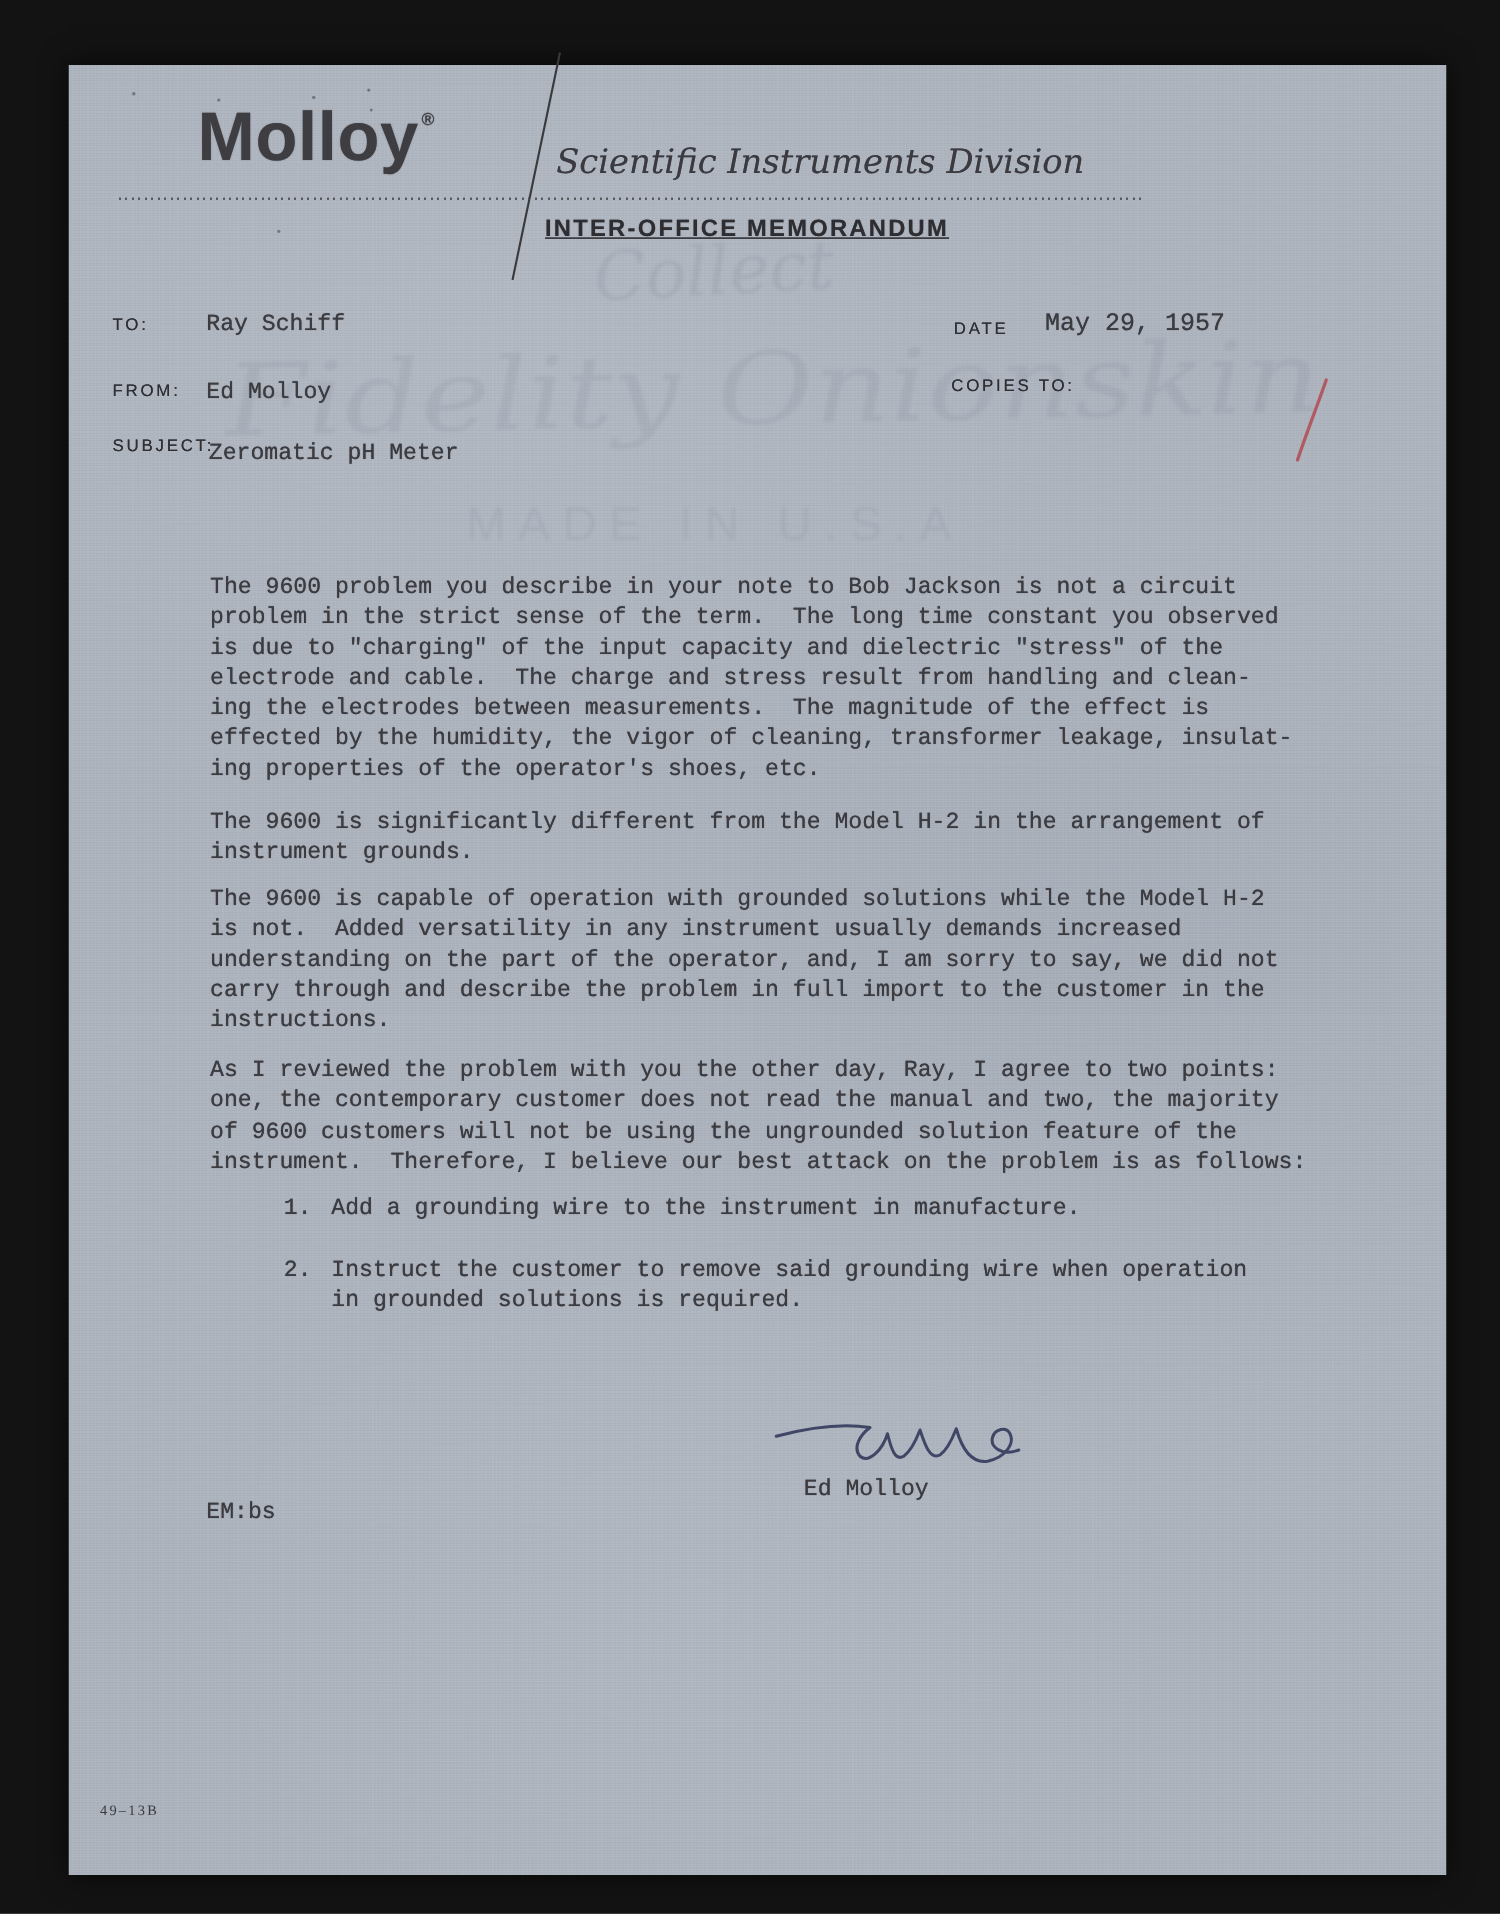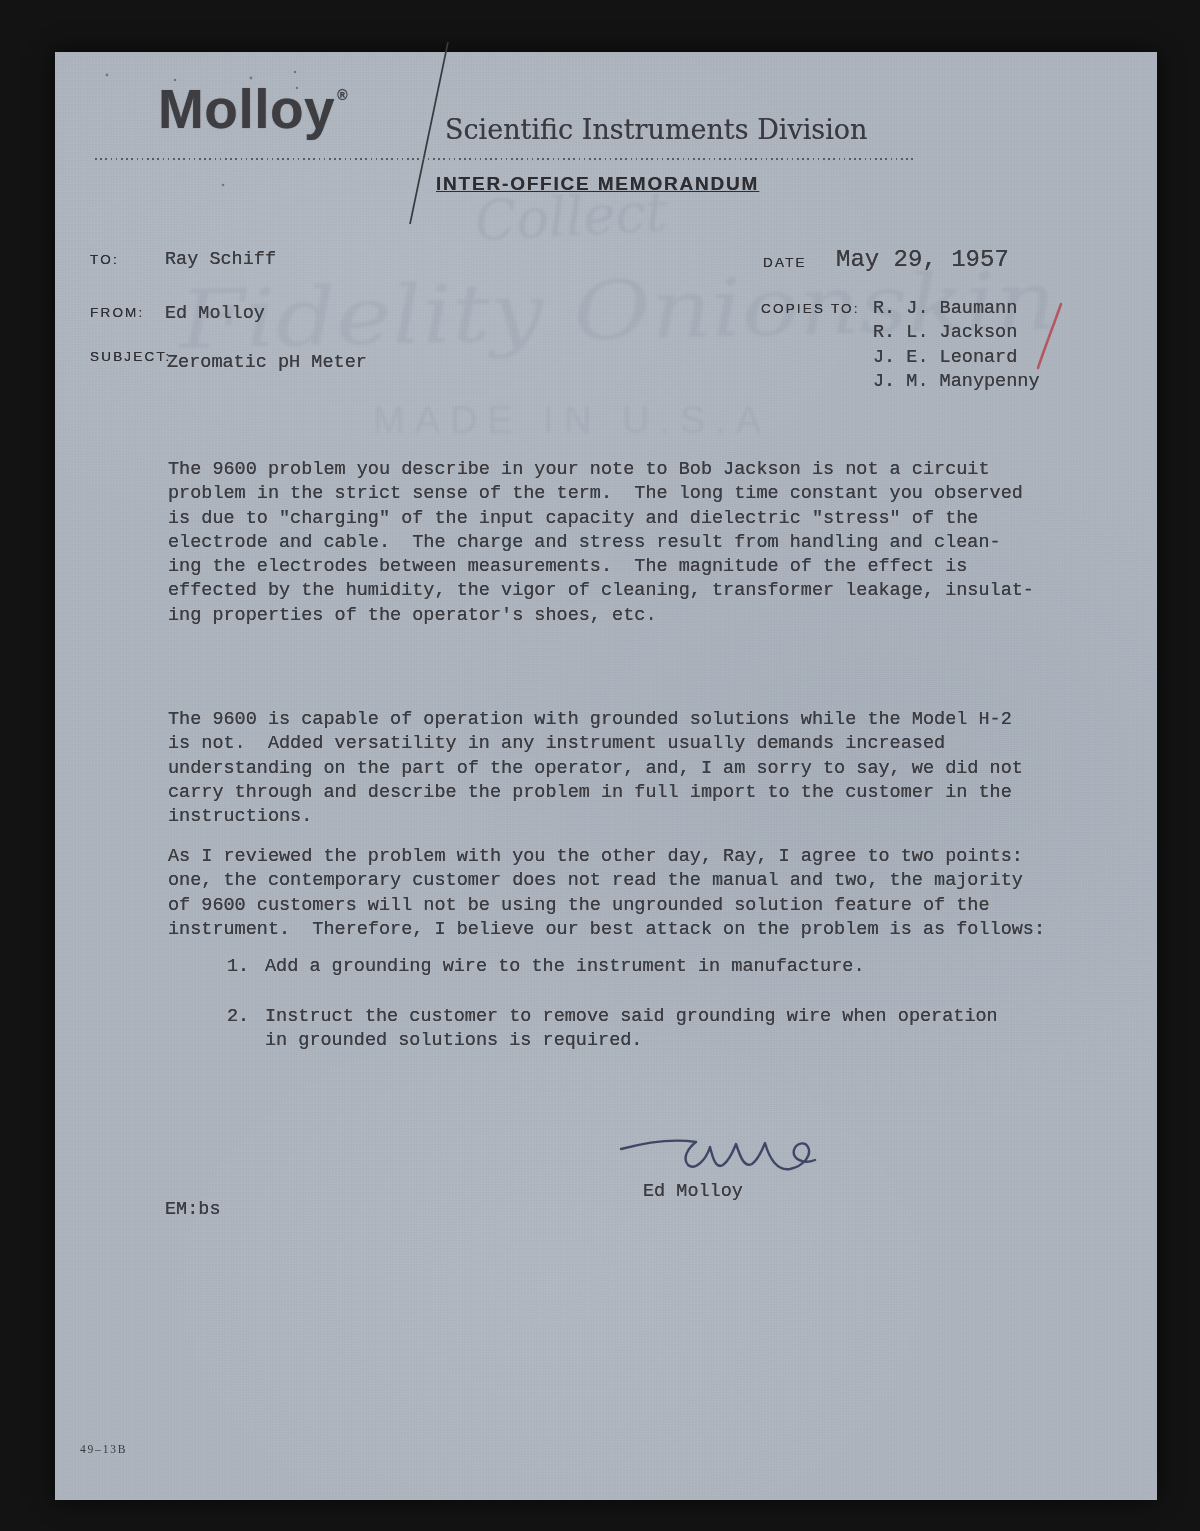--- a/index.html
+++ b/index.html
@@ -22,36 +22,36 @@
     box-shadow:0 0 22px rgba(0,0,0,.65);
   }
   .abs{position:absolute;}
   
   .tw{
     font-family:"Liberation Mono", monospace;
     font-size:18.5px;line-height:24.3px;color:#3b3b40;
     text-shadow:0 0 .6px rgba(45,45,50,.85);
     white-space:pre-wrap;
   }
-  .tw-big{font-size:24px;}
+  .tw-big{font-size:20px;}
   
   .label{
     font-family:"Liberation Sans", sans-serif;
     font-size:13.5px;letter-spacing:2.2px;color:#2e2e33;
     text-shadow:0 0 .5px rgba(40,40,45,.8);
   }
   .brand{
     font-family:"Liberation Sans", sans-serif;
     font-weight:bold;font-size:55px;letter-spacing:.5px;color:#3e3e42;
     text-shadow:0 0 1px rgba(50,50,55,.55);
   }
   .brand sup{font-size:14px;font-weight:bold;vertical-align:28px;margin-left:2px;}
   .division{
     font-family:"DejaVu Serif", serif;
-    font-size:27px;color:#3a3a40;
+    font-style:italic;font-size:27px;color:#3a3a40;
     text-shadow:0 0 .5px rgba(50,50,60,.6);
   }
   .memo-title{
     font-family:"Liberation Sans", sans-serif;
     font-weight:bold;font-size:19px;letter-spacing:1.8px;color:#2e2e32;
     text-shadow:0 0 .6px rgba(40,40,45,.7);
   }
   .dotted-rule{
     height:2px;
     background:repeating-linear-gradient(to right, #4b4b4f 0 1.6px, transparent 1.6px 5.2px);
@@ -118,32 +118,30 @@
   <div class="abs label" style="left:35px;top:253px;">FROM:</div>
   <div class="abs tw" style="left:110px;top:250px;">Ed Molloy</div>
 
   <div class="abs label" style="left:35px;top:297px;">SUBJECT:</div>
   <div class="abs tw" style="left:112px;top:299px;">Zeromatic pH Meter</div>
 
   <div class="abs label" style="left:708px;top:203px;">DATE</div>
   <div class="abs tw tw-big" style="left:781px;top:196px;">May 29, 1957</div>
 
   <div class="abs label" style="left:706px;top:249px;">COPIES TO:</div>
-  <div class="abs tw copies-list" style="left:818px;top:245px;line-height:24.4px;">R. J. Baumann
-R. L. Jackson
-J. E. Leonard
-J. M. Manypenny</div>
 
   <div class="abs tw" style="left:113px;top:406px;width:920px;">The 9600 problem you describe in your note to Bob Jackson is not a circuit
 problem in the strict sense of the term.  The long time constant you observed
 is due to "charging" of the input capacity and dielectric "stress" of the
 electrode and cable.  The charge and stress result from handling and clean-
 ing the electrodes between measurements.  The magnitude of the effect is
 effected by the humidity, the vigor of cleaning, transformer leakage, insulat-
 ing properties of the operator's shoes, etc.</div>
+  <div class="abs tw" style="left:113px;top:594px;width:920px;">The 9600 is significantly different from the Model H-2 in the arrangement of
+instrument grounds.</div>
   <div class="abs tw" style="left:113px;top:656px;width:920px;">The 9600 is capable of operation with grounded solutions while the Model H-2
 is not.  Added versatility in any instrument usually demands increased
 understanding on the part of the operator, and, I am sorry to say, we did not
 carry through and describe the problem in full import to the customer in the
 instructions.</div>
   <div class="abs tw" style="left:113px;top:793px;width:920px;">As I reviewed the problem with you the other day, Ray, I agree to two points:
 one, the contemporary customer does not read the manual and two, the majority
 of 9600 customers will not be using the ungrounded solution feature of the
 instrument.  Therefore, I believe our best attack on the problem is as follows:</div>
 

